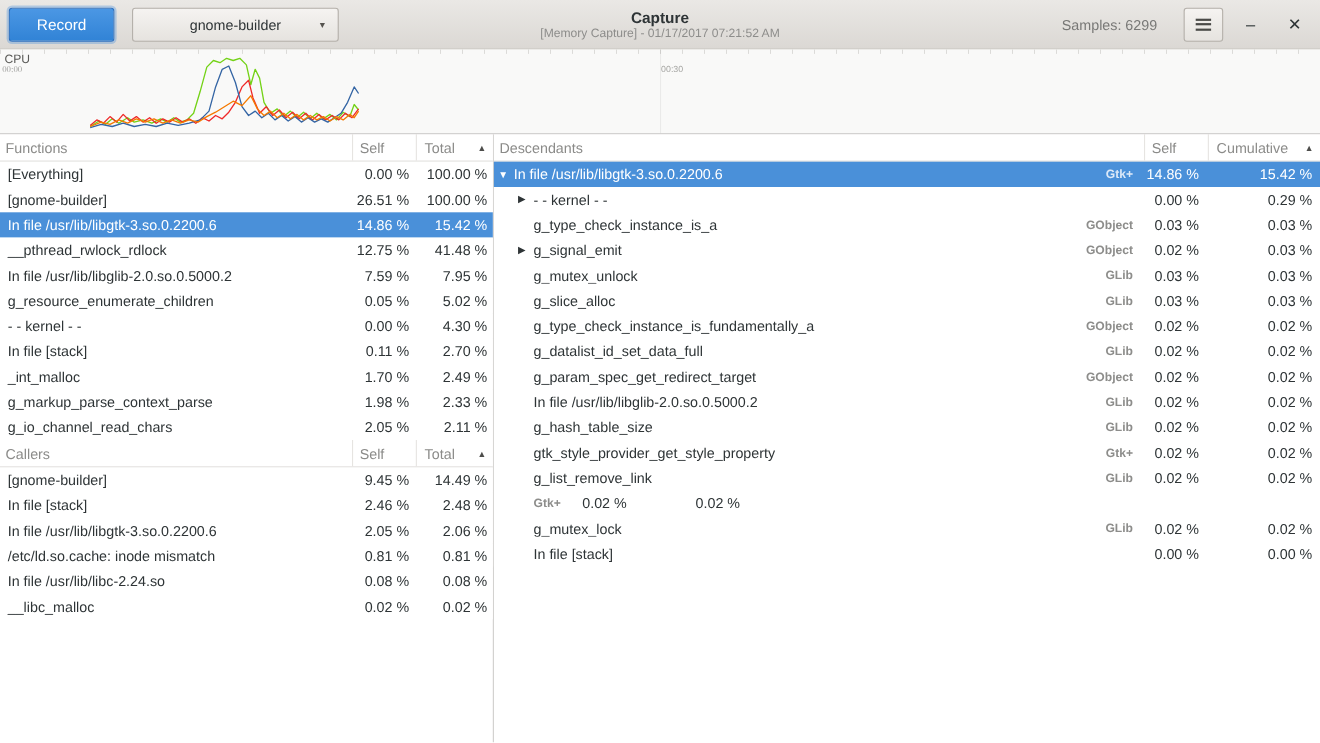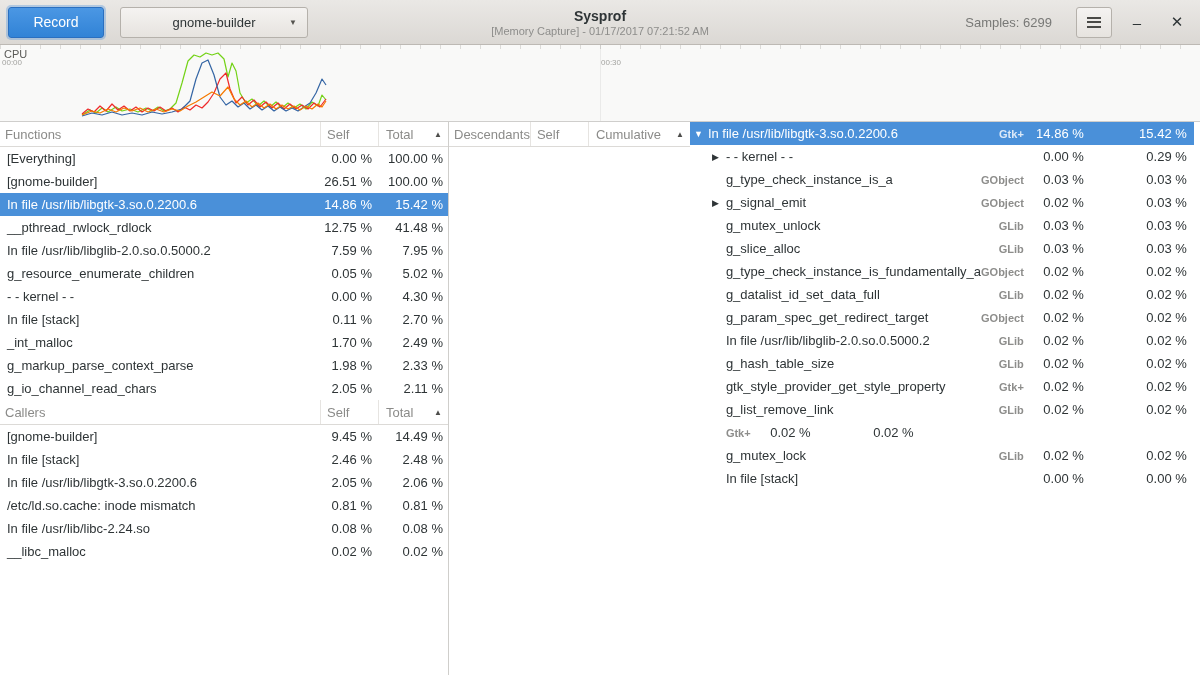--- a/index.html
+++ b/index.html
@@ -28,27 +28,27 @@
   .win-btn { background:none; border:none; width:30px; height:30px; margin-left:10px; color:#2e3436;
              font-size:15px; display:flex; align-items:center; justify-content:center; cursor:pointer; font-family:inherit; }
 
   
   .cpu-graph { height:77px; border-bottom:1px solid #cfcecc; background:#f9f9f8; position:relative; }
   .cpu-graph svg { position:absolute; left:0; top:0; }
   .ticks { position:absolute; left:0; top:0; right:0; height:4px;
            background-image:repeating-linear-gradient(to right,#cfcecb 0 1px,transparent 1px 20px); opacity:.7; }
   .gridline { position:absolute; left:600px; top:0; bottom:0; width:1px; background:rgba(0,0,0,0.06); }
   .cpu-label { position:absolute; top:3px; left:4px; font-size:11px; color:#5a5a57; }
-  .t0 { position:absolute; top:13px; left:2px; font-size:8px; color:#a3a3a0; }
+  .t0 { position:absolute; top:13px; left:2px; font-size:8px; color:#a3a3a0;font-family:Liberation Serif, serif; }
   .t30 { position:absolute; top:13px; left:601px; font-size:8px; color:#a3a3a0; }
 
   
   .main { display:flex; height:553px; background:#ffffff; }
   .pane-left { width:449px; border-right:1px solid #cfcecb; display:flex; flex-direction:column; }
-  .pane-right { flex:1; display:flex; flex-direction:row; }
+  .pane-right { flex:1; display:flex; flex-direction:column; }
 
   .thead { height:25px; flex:0 0 25px; display:flex; align-items:stretch; background:#ffffff;
            border-bottom:1px solid #dcdad7; color:#8b8b89; font-size:13px; }
   .th { display:flex; align-items:center; cursor:pointer; }
   .th-name { flex:1; padding-left:5px; }
   .th-self { width:58px; padding-left:6px; border-left:1px solid #e6e4e1; }
   .th-last { padding-left:7px; padding-right:6px; border-left:1px solid #e6e4e1; justify-content:space-between; }
   .th-total { width:70px; }
   .th-cum { width:102px; }
   .sort { font-size:8px; color:#4d4d4b; margin-left:4px; }
@@ -73,21 +73,21 @@
 
 <div class="window">
 
   <header class="headerbar">
     <button class="record-btn">Record</button>
     <button class="target-btn">
       <span>gnome-builder</span>
       <span class="arrow">▼</span>
     </button>
     <div class="title-block">
-      <div class="title">Sysprof</div>
+      <div class="title">Capture</div>
       <div class="subtitle">[Memory Capture] - 01/17/2017 07:21:52 AM</div>
     </div>
     <div class="header-right">
       <span class="samples">Samples: 6299</span>
       <button class="menu-btn">
         <span class="hamburger"></span>
       </button>
       <button class="win-btn">–</button>
       <button class="win-btn">✕</button>
     </div>

